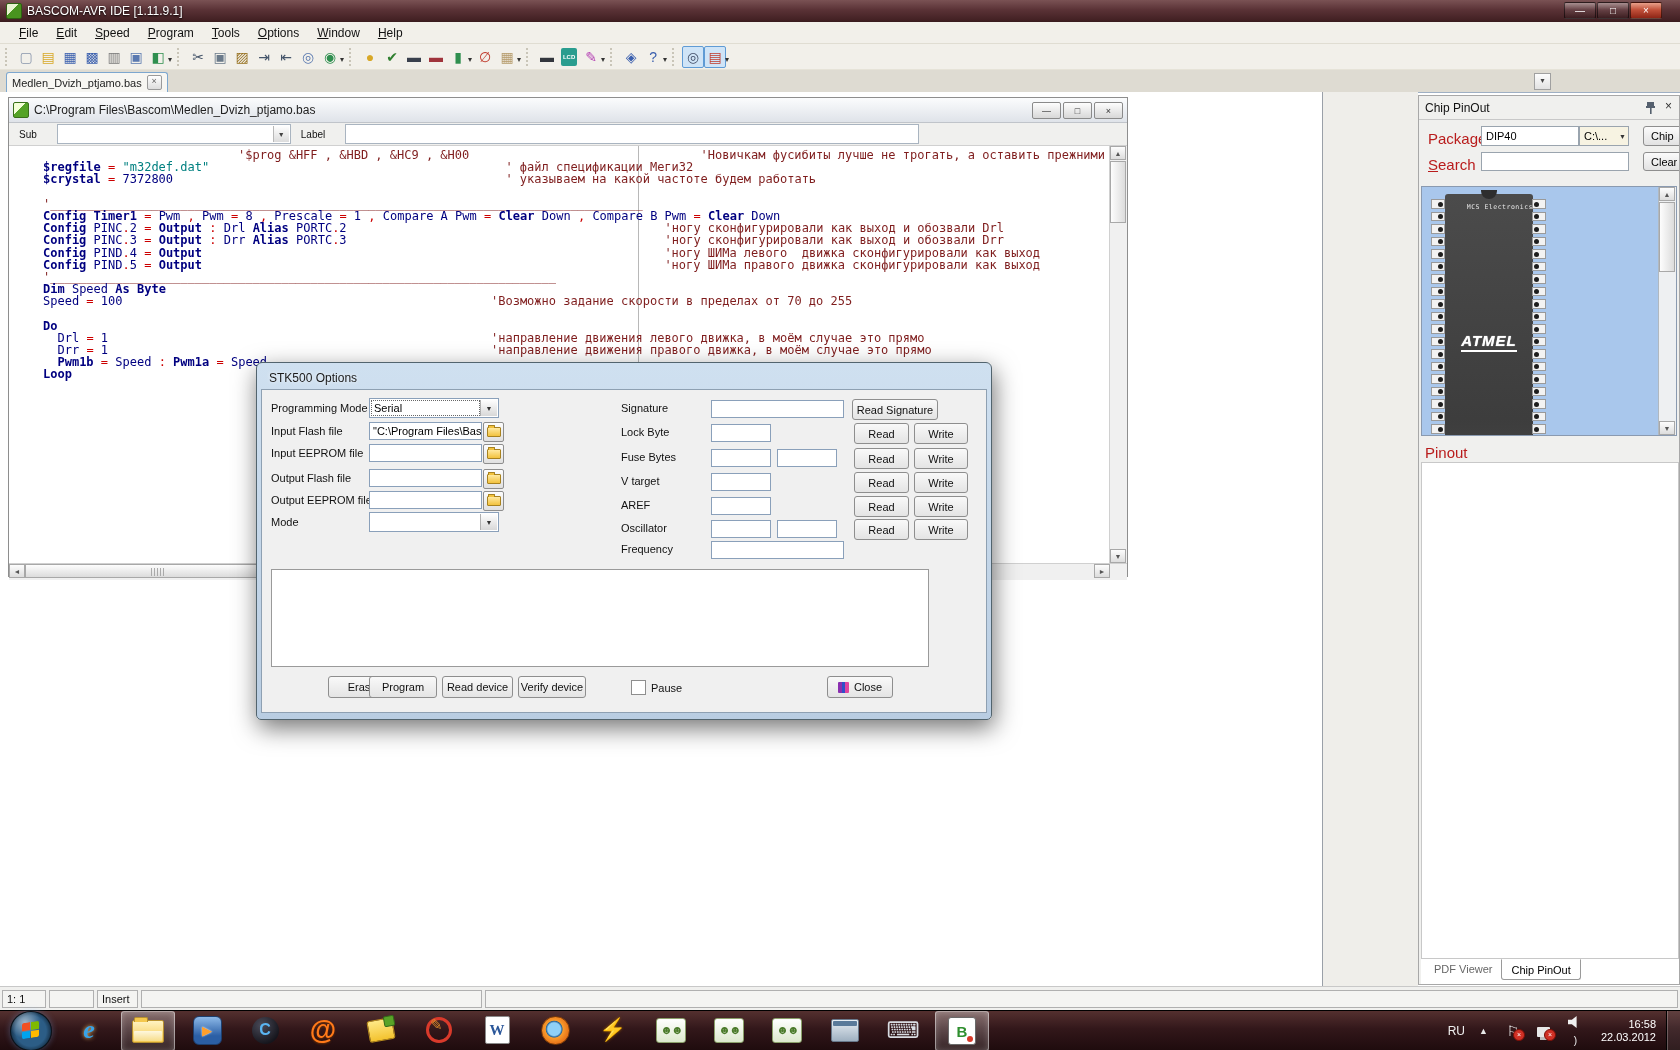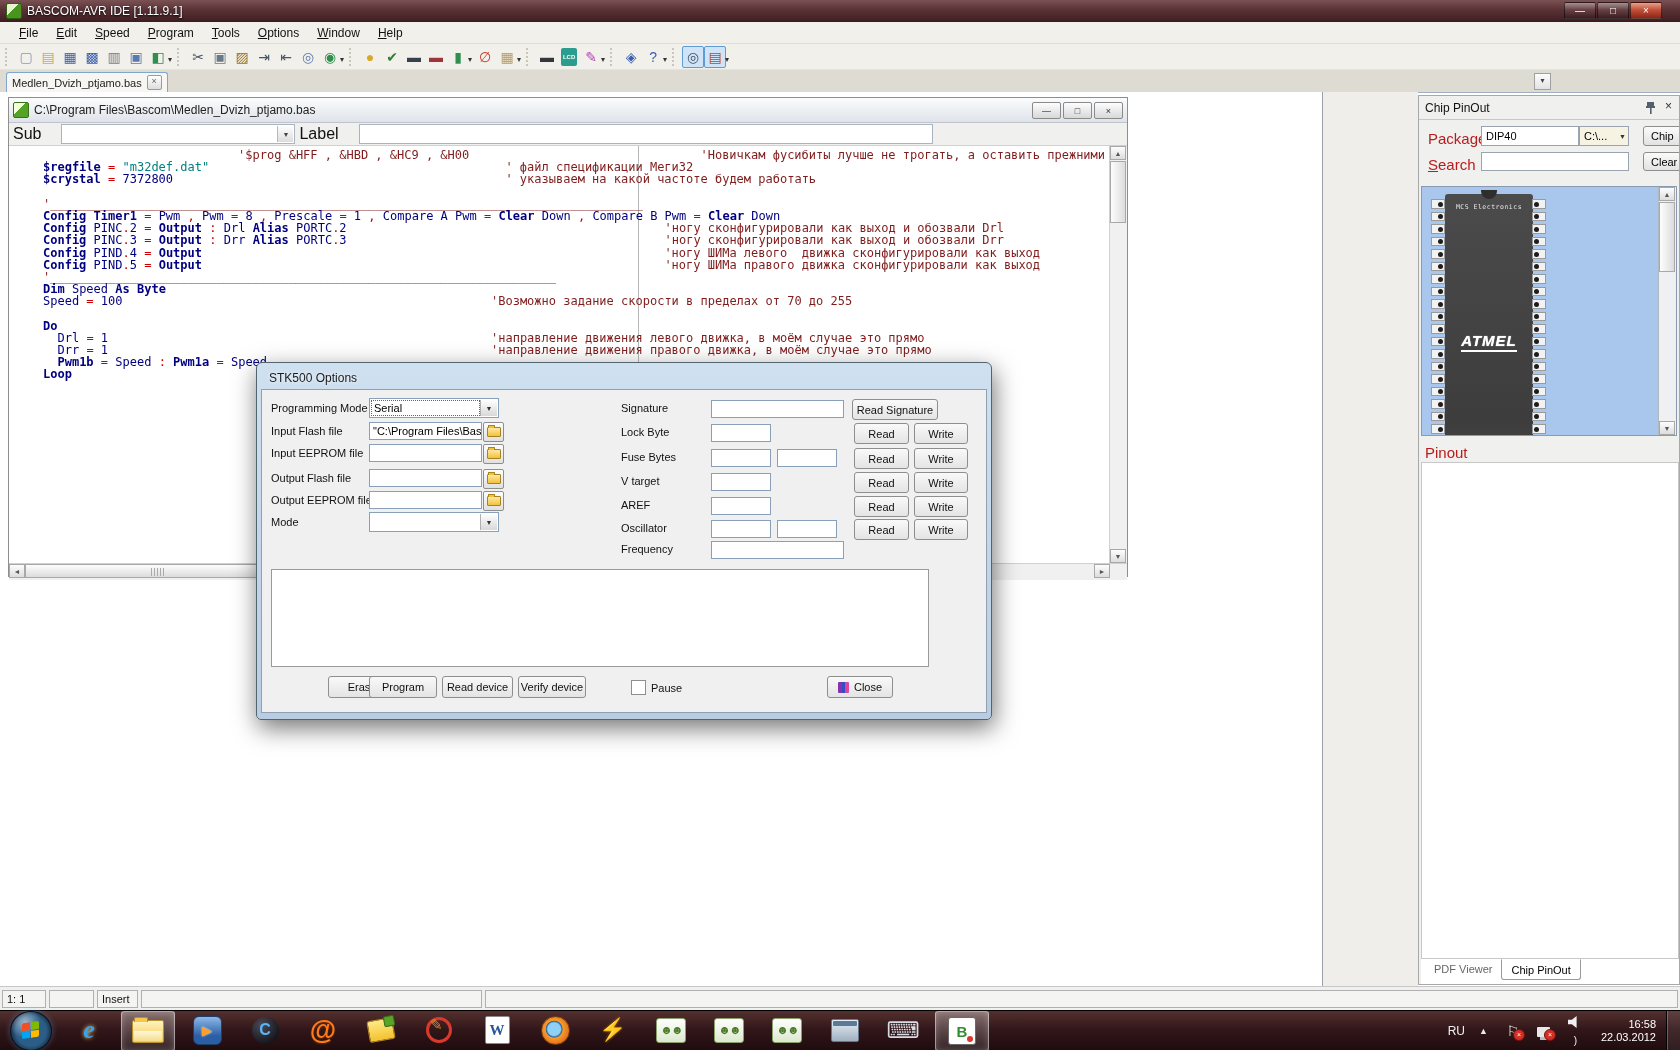--- a/index.html
+++ b/index.html
@@ -53,21 +53,21 @@
     background:#fff;box-sizing:border-box}
   .ed-title{height:24px;background:linear-gradient(#fbfcfd,#dfe3e9);border-bottom:1px solid #c0c4ca;
     display:flex;align-items:center;padding-left:4px;position:relative}
   .ed-icon{width:14px;height:14px;margin-right:5px;border-radius:2px;
     background:linear-gradient(135deg,#f4ffd8 0 40%,#54a326 40%);border:1px solid #39701a}
   .ed-title-text{font-size:12px;color:#222}
   .ed-btns{position:absolute;right:4px;top:4px;display:flex;gap:2px}
   .ed-btn{width:27px;height:15px;border:1px solid #8a8a8a;border-radius:2px;font-size:9px;color:#333;
     background:linear-gradient(#fdfdfd,#d8d8d8);display:flex;align-items:center;justify-content:center}
   .ed-combos{height:22px;background:#f0f0ee;display:flex;align-items:center;border-bottom:1px solid #d0d0d0}
-  .ed-lbl{font-size:16px;color:#111;margin:0 8px 0 4px}
+  .ed-lbl{font-size:10px;color:#111;margin:0 8px 0 10px}
   .combo{height:18px;background:#fff;border:1px solid #a9b4c0;position:relative}
   .sub-combo{width:232px;margin-left:12px}
   .label-combo{width:572px;margin-left:12px}
   .combo-arrow{position:absolute;right:1px;top:1px;bottom:1px;width:15px;background:linear-gradient(#fefefe,#dcdcdc);
     border-left:1px solid #b8b8b8;font-size:7px;color:#444;display:flex;align-items:center;justify-content:center}
   .ed-body{position:relative;height:417px;overflow:hidden;background:#fff}
   .code{position:absolute;left:0;top:3px;padding-left:34px;white-space:pre;
     font-family:"DejaVu Sans Mono",monospace;font-size:12px}
   .code-line{height:12.2px;line-height:12.2px;white-space:pre}
   .c-kw{color:#000080;font-weight:bold}
@@ -134,21 +134,21 @@
     padding:3px 0 0 4px;white-space:nowrap;overflow:hidden}
   .cp-btn{position:absolute;height:20px;border:1px solid #8e8e8e;border-radius:3px;font-size:11px;
     background:linear-gradient(#fbfbfb,#e2e2e2);display:flex;align-items:center;justify-content:flex-start;
     padding-left:7px;box-sizing:border-box}
   .chip-view{position:absolute;left:2px;top:90px;width:256px;height:250px;background:#a9c7ec;
     border:1px solid #8a9ab0;box-sizing:border-box;overflow:hidden}
   .chip-body{position:absolute;left:23px;top:7px;width:88px;height:300px;border-radius:3px;
     background:linear-gradient(#4b4b4b,#3d3d3d 75%,#484848)}
   .chip-notch{position:absolute;left:50%;top:-4px;width:16px;height:9px;margin-left:-8px;border-radius:0 0 9px 9px;
     background:#2e2e2e}
-  .chip-brand{position:absolute;left:0;right:0;top:9px;text-align:center;color:#e6e6e6;
+  .chip-brand{position:absolute;left:0;right:0;top:9px;text-align:right;color:#e6e6e6;
     font-family:"DejaVu Sans Mono",monospace;font-size:6.5px;letter-spacing:.5px}
   .chip-logo{position:absolute;left:0;right:0;top:138px;text-align:center;color:#fff;
     font:bold italic 15px "Liberation Sans",sans-serif;letter-spacing:1px;text-shadow:0 0 1px #fff}
   .chip-logo span{border-bottom:2px solid #fff;padding-bottom:1px}
   .pins{position:absolute;top:12px;display:flex;flex-direction:column;gap:3px}
   .pins.left{left:9px}.pins.right{left:110px}
   .pin{width:14px;height:9.5px;background:#f2f2f2;border:1px solid #9a9a9a;box-sizing:border-box;position:relative}
   .pin i{position:absolute;top:1.5px;width:5px;height:5px;border-radius:50%;background:#1d1d1d}
   .pins.left .pin i{right:1px}.pins.right .pin i{left:1px}
   .cv-scroll{position:absolute;right:0;top:0;bottom:0;width:17px;background:#eef0f2;border-left:1px solid #b0b8c0}

